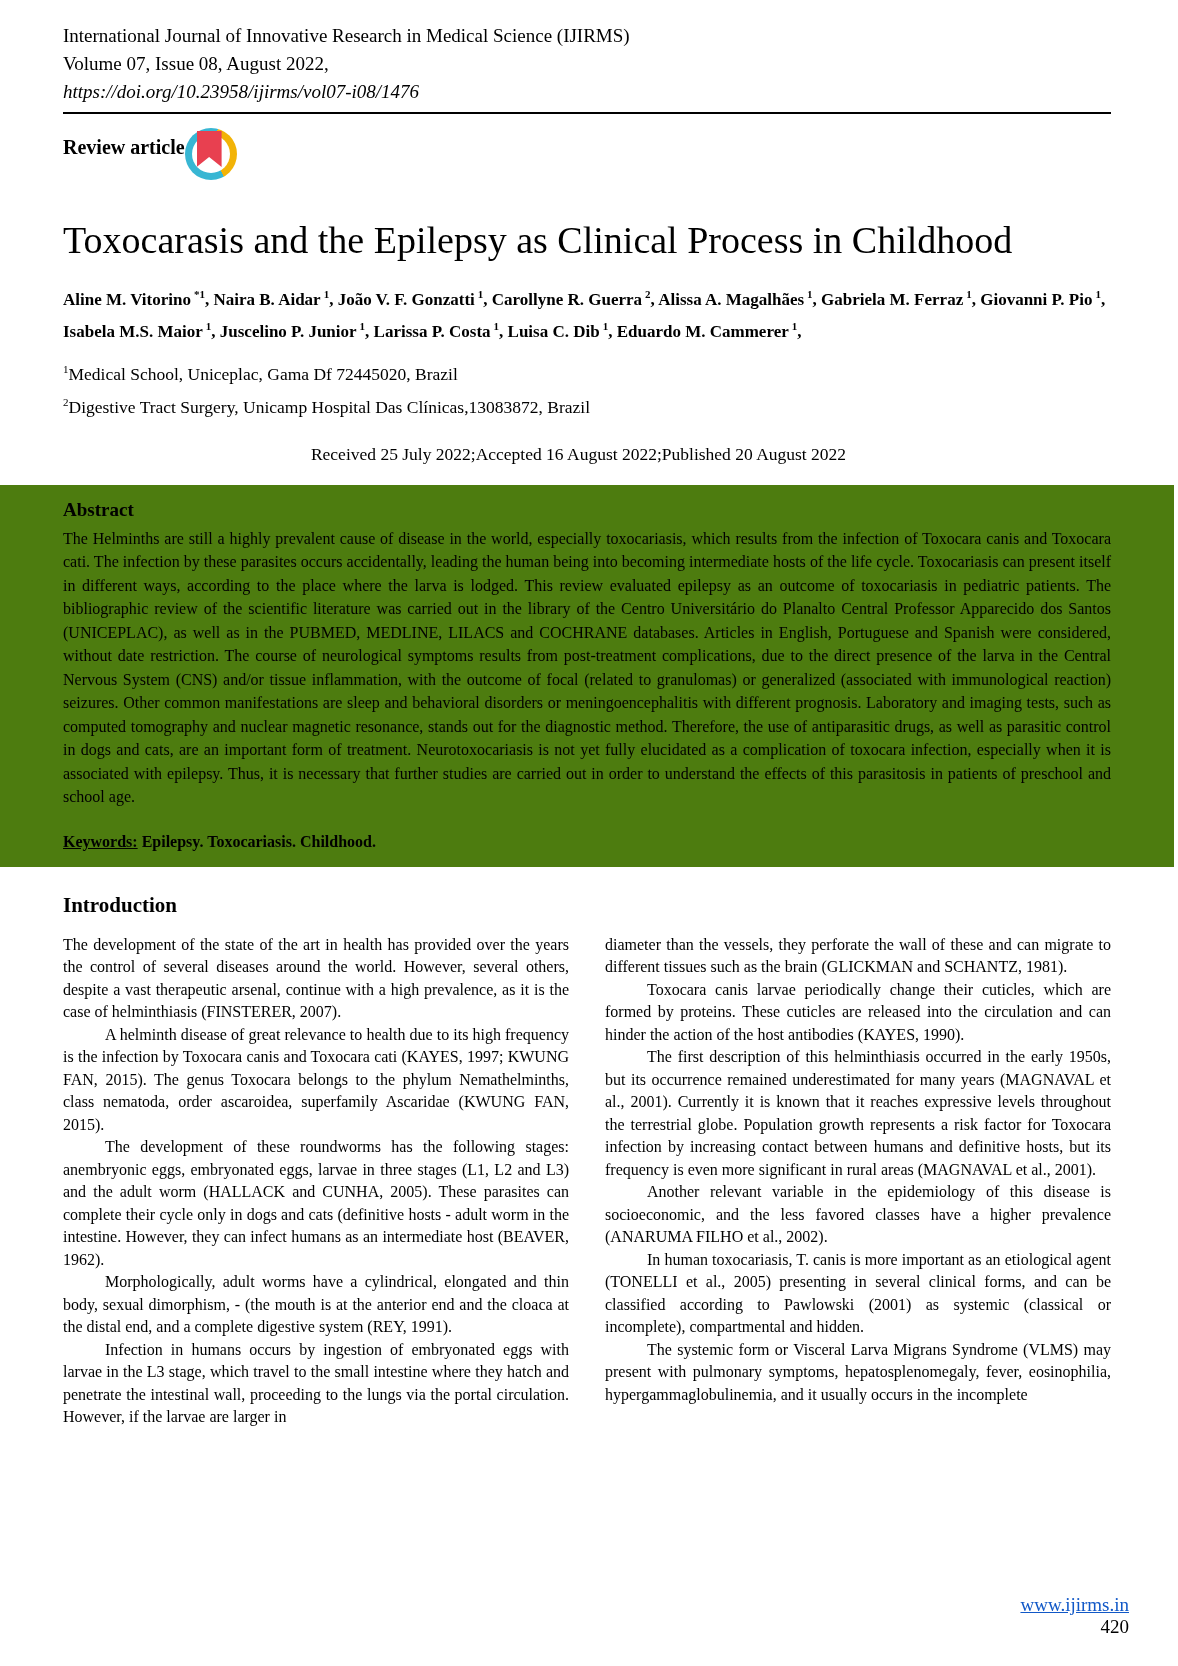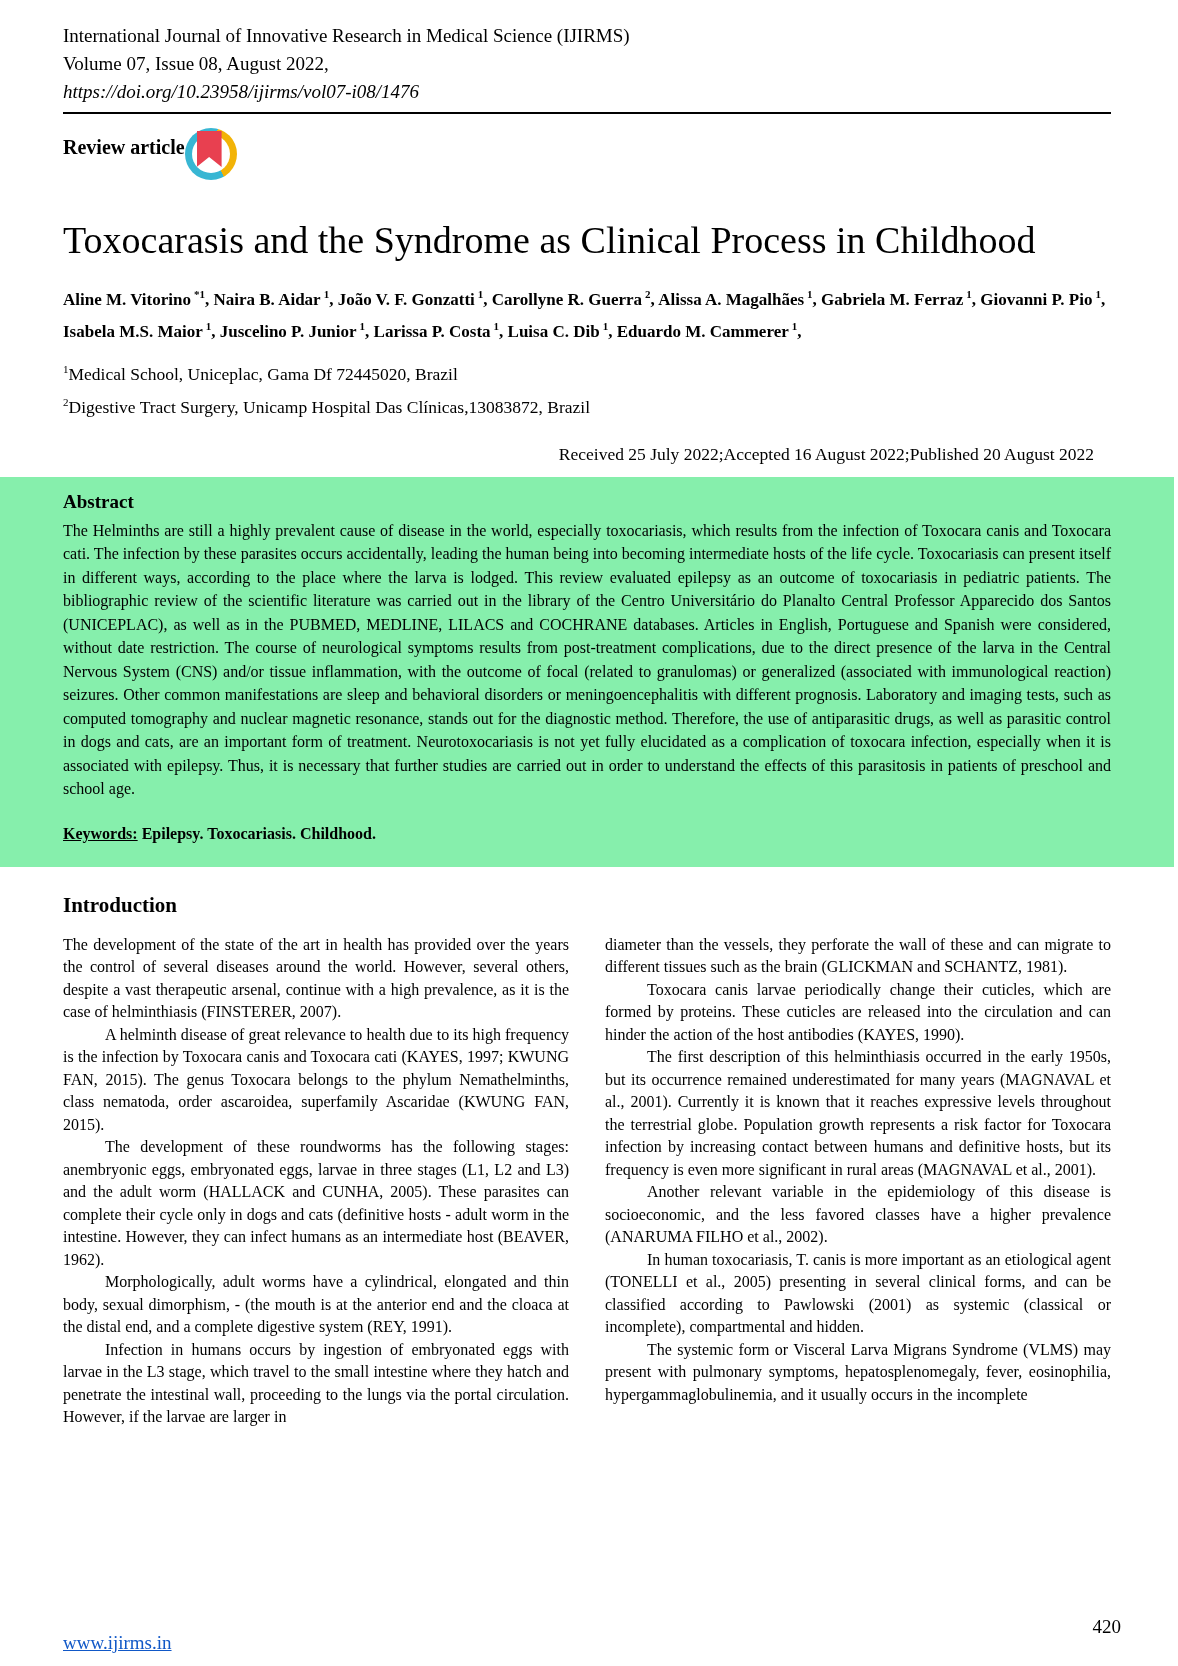--- a/index.html
+++ b/index.html
@@ -28,40 +28,40 @@
     clip-path: polygon(0 0, 100% 0, 100% 100%, 50% 72%, 0 100%); }
 
   
   .title { font-size: 38px; font-weight: normal; line-height: 57px; margin: 26px 0 0 0; }
   .authors { margin-top: 12px; font-weight: bold; font-size: 17px; line-height: 27.5px; }
   .authors sup, .affiliations sup { font-size: 11px; }
   .authors sup { margin-left: 3px; }
   .affiliations { margin-top: 10px; font-size: 17.5px; line-height: 28px; }
   .corresponding { margin-top: 12px; font-size: 17.5px; line-height: 28px; }
   .corresponding .email { font-style: italic; }
-  .dates { margin-top: 20px; display: flex; justify-content: flex-end; padding-right: 80px; font-size: 17.5px; line-height: 26px; }
+  .dates { margin-top: 20px; display: flex; justify-content: center; padding-right: 80px; font-size: 17.5px; line-height: 26px; }
 
   
-  .abstract-box { margin-top: 10px; background: #86efac; padding: 14px 63px 24px 63px; }
+  .abstract-box { margin-top: 18px; background: #4d7c0f; padding: 14px 63px 16px 63px; }
   .abstract-heading { font-size: 19px; font-weight: bold; margin: 0 0 6px 0; }
   .abstract-text { font-size: 16px; line-height: 23.5px; text-align: justify; margin: 0; }
   .keywords { margin-top: 24px; font-size: 16px; font-weight: bold; }
   .keywords .kw-label { text-decoration: underline; }
 
   
   .intro { margin-top: 26px; }
   .intro-heading { font-size: 21px; font-weight: bold; margin: 0 0 16px 0; }
   .columns { display: flex; gap: 36px; }
   .col { flex: 1 1 0; font-size: 16px; line-height: 22.5px; text-align: justify; }
   .col p { margin: 0; }
   .col p.indent { text-indent: 42px; }
 
   
-  .footer { position: absolute; left: 63px; right: 53px; bottom: 12px;
-    display: flex; justify-content: space-between; align-items: flex-end; }
+  .footer { position: absolute; left: 63px; right: 45px; bottom: 12px;
+    display: flex; justify-content: space-between; align-items: flex-end; flex-direction: column; }
   .site-link { color: #1158c7; text-decoration: underline; font-size: 19px; cursor: pointer; }
   .page-num { font-size: 19px; margin-bottom: 16px; }
 </style>
 </head>
 <body>
 
 <div class="page">
 
   <div class="header pad">
     <div class="journal-line">International Journal of Innovative Research in Medical Science (IJIRMS)</div>
@@ -70,21 +70,21 @@
     <hr class="rule">
     <div class="type-row">
       <div class="article-type">Review article</div>
       <div class="logo">
         <div class="logo-ring"></div>
         <div class="logo-bookmark"></div>
       </div>
     </div>
   </div>
 
-  <h1 class="title pad">Toxocarasis and the Syndrome as Clinical Process in Childhood</h1>
+  <h1 class="title pad">Toxocarasis and the Epilepsy as Clinical Process in Childhood</h1>
 
   <div class="authors pad">
     
   
       <span class="author"><span>Aline M. Vitorino</span><sup>*1</sup><span>, </span></span>
     
       <span class="author"><span>Naira B. Aidar</span><sup>1</sup><span>, </span></span>
     
       <span class="author"><span>João V. F. Gonzatti</span><sup>1</sup><span>, </span></span>
     

